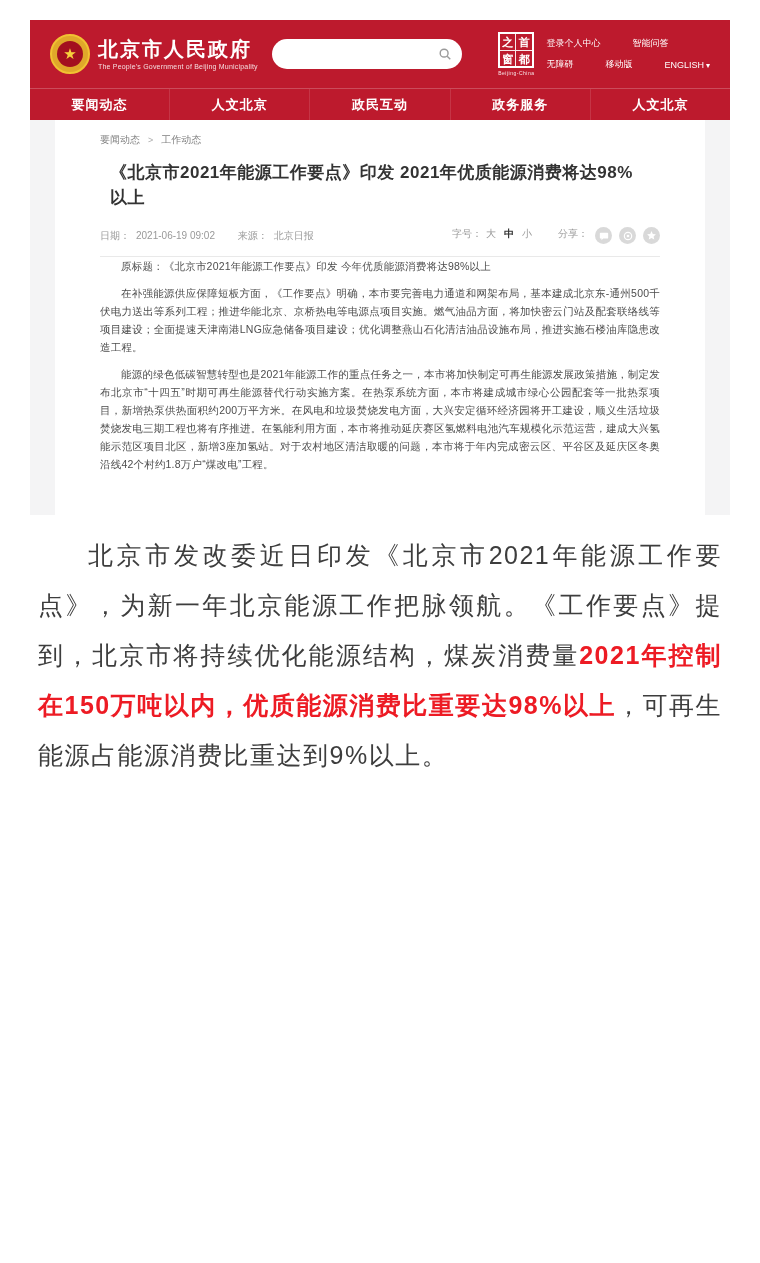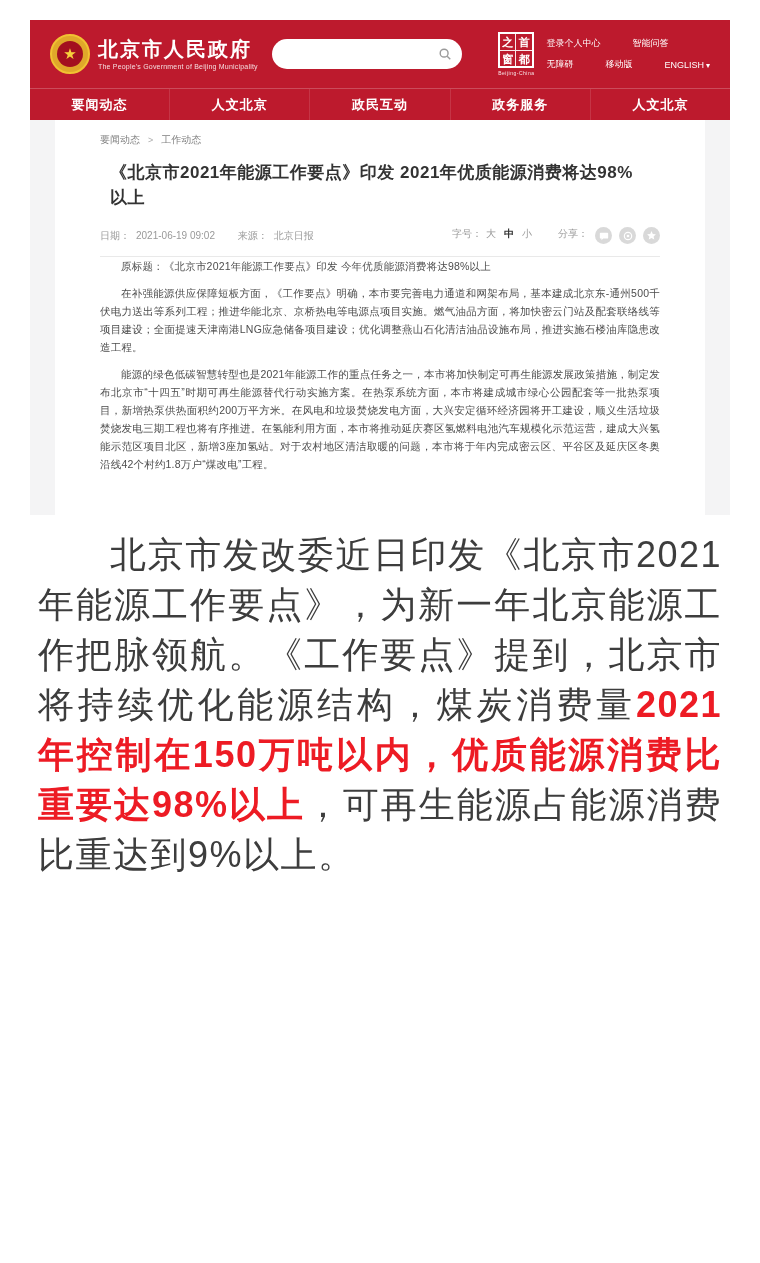--- a/index.html
+++ b/index.html
@@ -90,21 +90,21 @@
   .divider { border-top:1px solid #e9e9e9; margin-top:12px; }
 
   .body-paras { font-size:10.5px; color:#4d4d4d; }
   .body-paras p {
     margin:0 0 9px 0; text-indent:2em; line-height:18px; text-align:justify; letter-spacing:.2px;
   }
 
   
   .zoom-section { background:#fff; padding:15px 38px 0 38px; }
   .big-para {
-    margin:0; font-size:36px; line-height:50px; color:#3d3d3d;
+    margin:0; font-size:25px; line-height:50px; color:#3d3d3d;
     text-indent:2em; text-align:justify; letter-spacing:1.5px; font-weight:500;
   }
   .big-para + .big-para { margin-top:36px; }
   .hl { color:#ed1b24; font-weight:bold; }
 </style>
 </head>
 <body>
 
 <div class="site">
 

